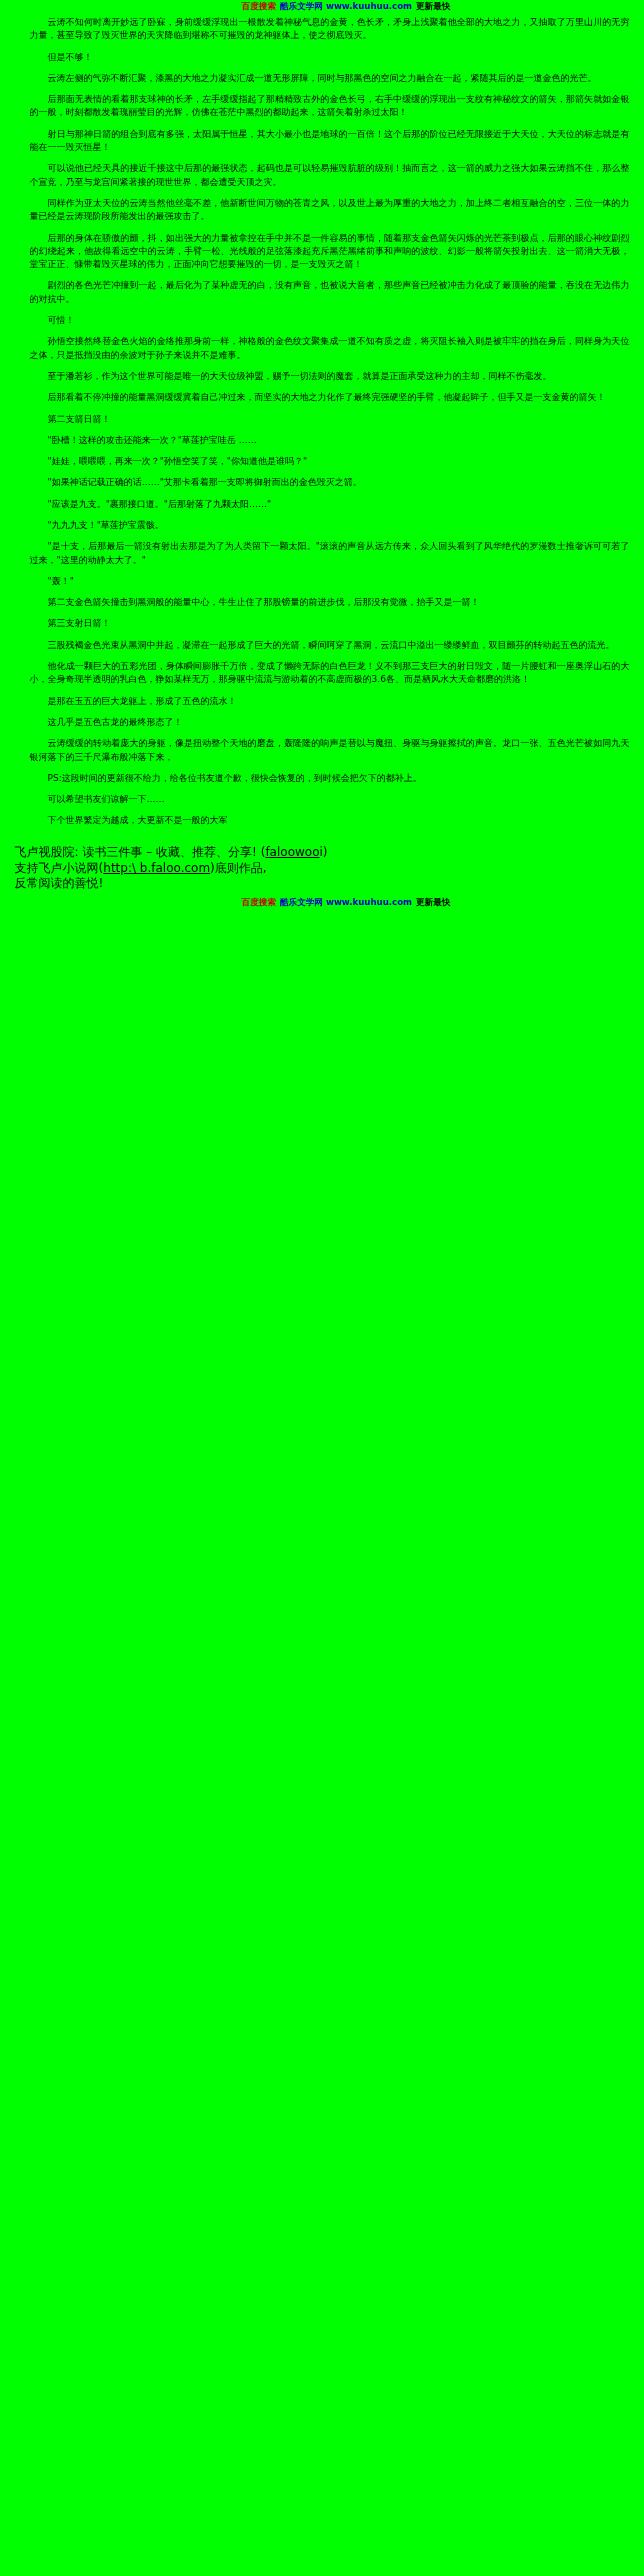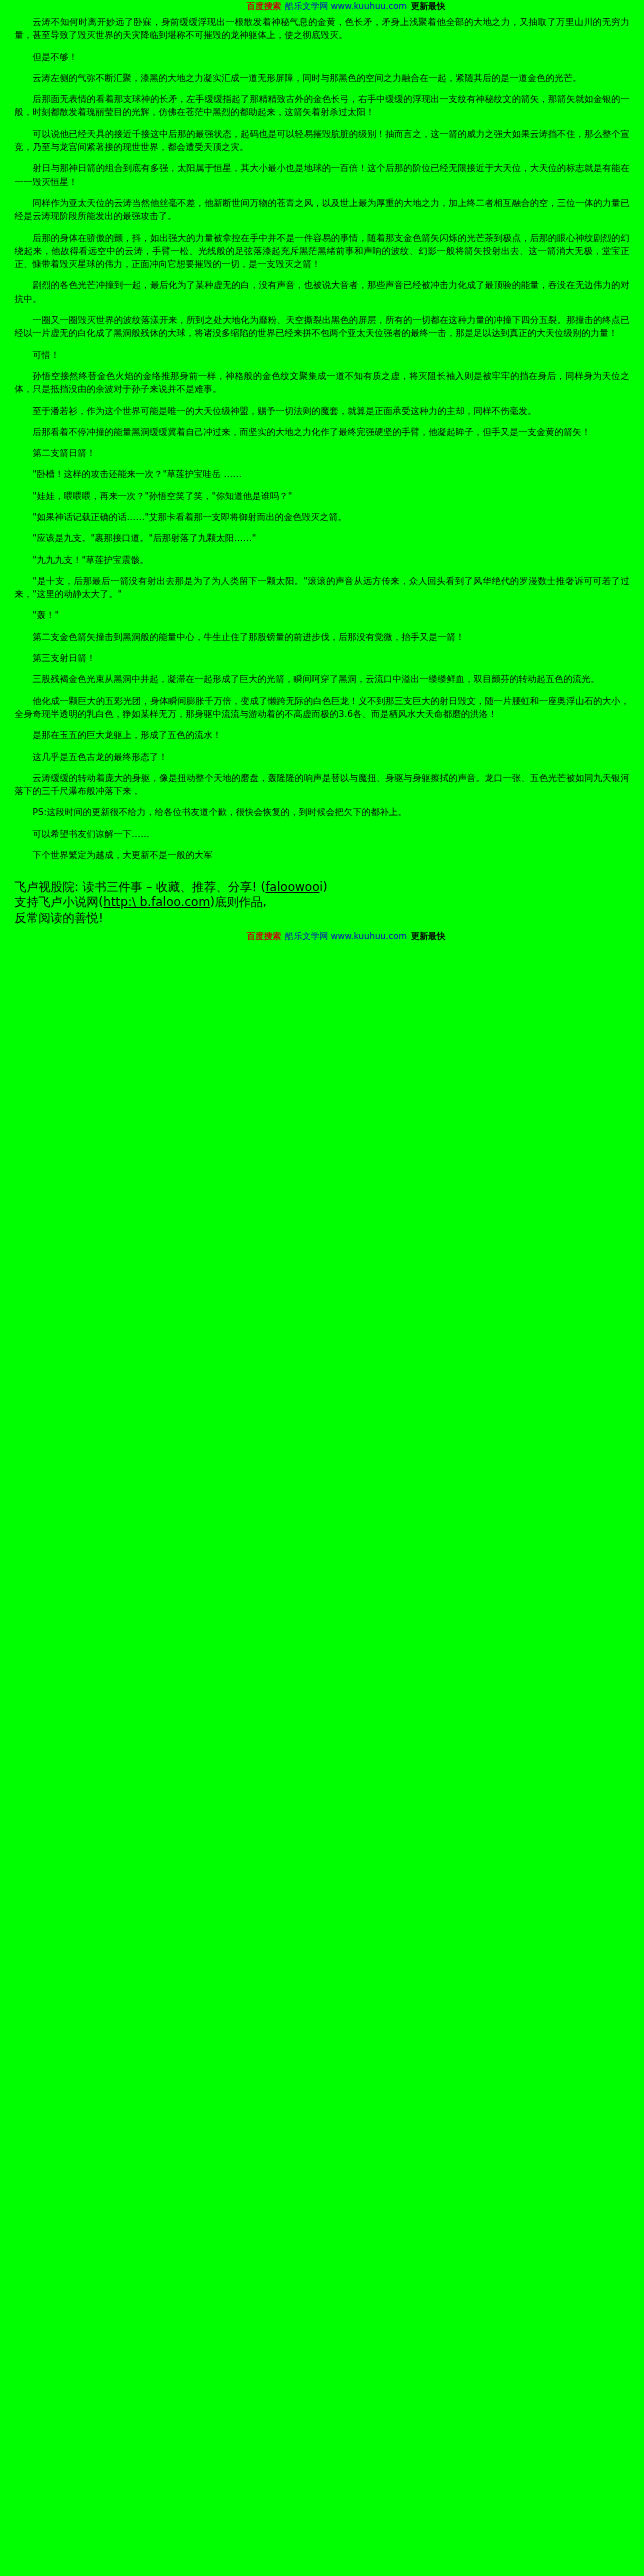--- a/index.html
+++ b/index.html
@@ -31,32 +31,33 @@
     color: #000;
     background: #00ff00;
     padding-left: 24px;
   }
   .banner .b-red {
     color: #cc0000;
     font-weight: bold;
   }
   .banner .b-blue {
     color: #0000cc;
-    font-weight: normal;
+    font-weight: bold;
   }
   .banner .b-black {
     color: #000;
     font-weight: bold;
   }
   .banner-sep {
     display: inline-block;
     width: 4px;
   }
   .content {
     padding: 2.7px 14.6px 0 14.6px;
+    margin-left: 15px;
   }
   p.para {
     margin: 0 0 8px 0;
     font-size: 9px;
     line-height: 13.3px;
     text-indent: 2em;
     text-align: justify;
     word-break: break-all;
     color: #000;
   }
@@ -88,26 +89,25 @@
     <span class="b-blue">酷乐文学网 www.kuuhuu.com</span>
     <span class="banner-sep"></span>
     <span class="b-black">更新最快</span>
   </div>
 
   <div class="content">
     <p class="para">云涛不知何时离开妙远了卧寐，身前缓缓浮现出一根散发着神秘气息的金黄，色长矛，矛身上浅聚着他全部的大地之力，又抽取了万里山川的无穷力量，甚至导致了毁灭世界的天灾降临到堪称不可摧毁的龙神躯体上，使之彻底毁灭。</p>
     <p class="para">但是不够！</p>
     <p class="para">云涛左侧的气弥不断汇聚，漆黑的大地之力凝实汇成一道无形屏障，同时与那黑色的空间之力融合在一起，紧随其后的是一道金色的光芒。</p>
     <p class="para">后那面无表情的看着那支球神的长矛，左手缓缓指起了那精精致古外的金色长弓，右手中缓缓的浮现出一支纹有神秘纹文的箭矢，那箭矢就如金银的一般，时刻都散发着瑰丽莹目的光辉，仿佛在苍茫中黑烈的都助起来，这箭矢着射杀过太阳！</p>
+    <p class="para">射日与那神日箭的组合到底有多强，太阳属于恒星，其大小最小也是地球的一百倍！这个后那的阶位已经无限接近于大天位，大天位的标志就是有能在一一毁灭恒星！</p>
     <p class="para">可以说他已经天具的接近千接这中后那的最强状态，起码也是可以轻易摧毁肮脏的级别！抽而言之，这一箭的威力之强大如果云涛挡不住，那么整个宣竞，乃至与龙宫间紧著接的现世世界，都会遭受天顶之灾。</p>
-    <p class="para">射日与那神日箭的组合到底有多强，太阳属于恒星，其大小最小也是地球的一百倍！这个后那的阶位已经无限接近于大天位，大天位的标志就是有能在一一毁灭恒星！</p>
     <p class="para">同样作为亚太天位的云涛当然他丝毫不差，他新断世间万物的苍青之风，以及世上最为厚重的大地之力，加上终二者相互融合的空，三位一体的力量已经是云涛现阶段所能发出的最强攻击了。</p>
     <p class="para">后那的身体在骄傲的颤，抖，如出强大的力量被拿控在手中并不是一件容易的事情，随着那支金色箭矢闪烁的光芒茶到极点，后那的眼心神纹剧烈的幻绕起来，他故得看远空中的云涛，手臂一松、光线般的足弦落漆起充斥黑茫黑绪前事和声响的波纹、幻影一般将箭矢投射出去、这一箭消大无极，堂宝正正、慷带着毁灭星球的伟力，正面冲向它想要摧毁的一切，是一支毁灭之箭！</p>
     <p class="para">剧烈的各色光芒冲撞到一起，最后化为了某种虚无的白，没有声音，也被说大音者，那些声音已经被冲击力化成了最顶验的能量，吞没在无边伟力的对抗中。</p>
-    <p class="para">一圈又一圈毁灭世界的波纹落漾开来，所到之处大地化为靡粉、天空撕裂出黑色的屏层，所有的一切都在这种力量的冲撞下四分五裂。那撞击的终点已经以一片虚无的白化成了黑洞般残休的大球，将诸没多缩陷的世界已经来拼不包两个亚太天位强者的最终一击，那是足以达到真正的大天位级别的力量！</p>
     <p class="para">可惜！</p>
     <p class="para">孙悟空接然终替金色火焰的金络推那身前一样，神格般的金色纹文聚集成一道不知有质之虚，将灭阻长袖入则是被牢牢的挡在身后，同样身为天位之体，只是抵挡没由的余波对于孙子来说并不是难事。</p>
     <p class="para">至于潘若衫，作为这个世界可能是唯一的大天位级神盟，赐予一切法则的魔套，就算是正面承受这种力的主却，同样不伤毫发。</p>
     <p class="para">后那看着不停冲撞的能量黑洞缓缓冀着自己冲过来，而坚实的大地之力化作了最终完强硬坚的手臂，他凝起眸子，但手又是一支金黄的箭矢！</p>
     <p class="para">第二支箭日箭！</p>
     <p class="para">"卧槽！这样的攻击还能来一次？"草莲护宝哇岳 ……</p>
     <p class="para">"娃娃，喂喂喂，再来一次？"孙悟空笑了笑，"你知道他是谁吗？"</p>
     <p class="para">"如果神话记载正确的话……"艾那卡看着那一支即将御射而出的金色毁灭之箭。</p>
     <p class="para">"应该是九支。"裹那接口道。"后那射落了九颗太阳……"</p>
     <p class="para">"九九九支！"草莲护宝震骸。</p>

